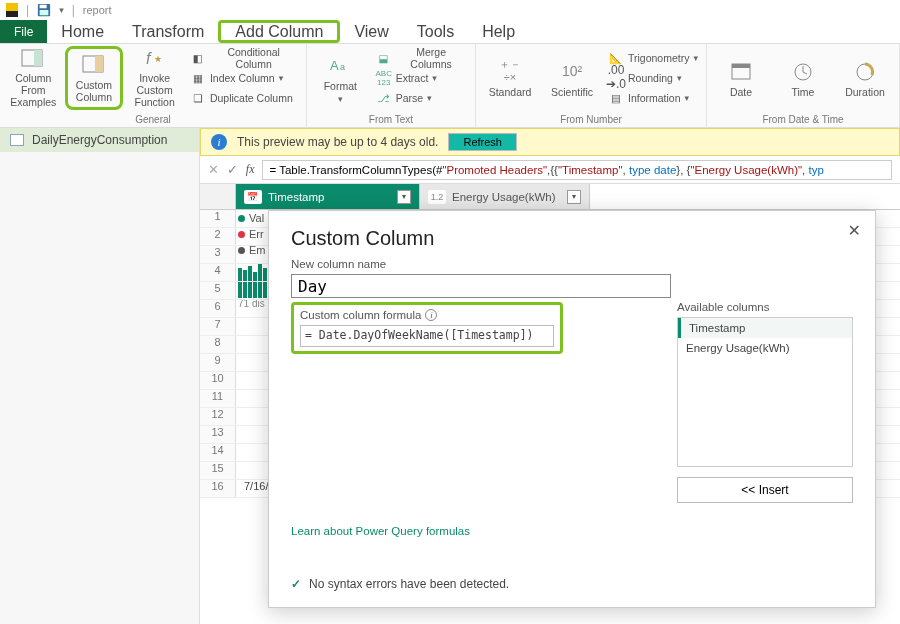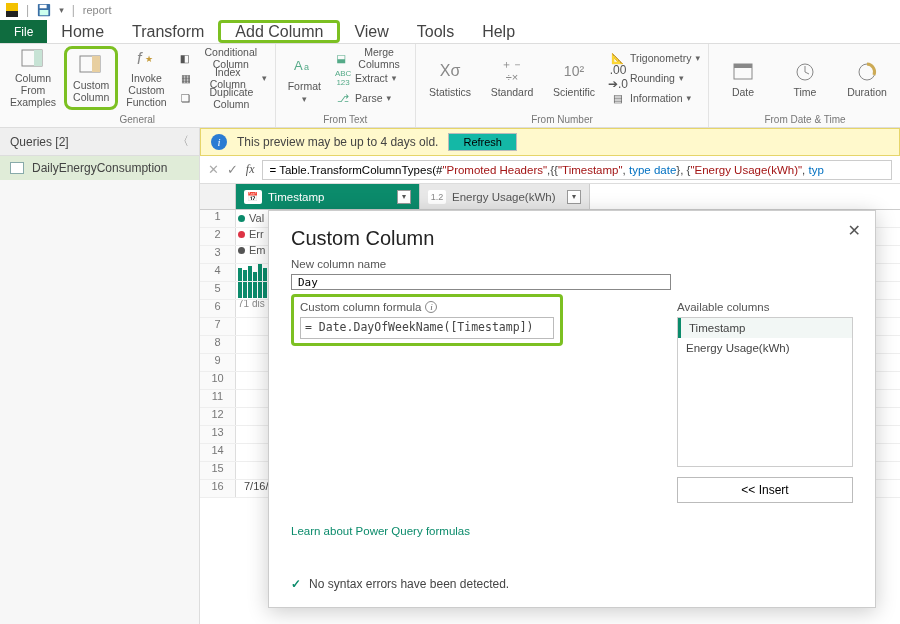--- a/index.html
+++ b/index.html
@@ -78,21 +78,21 @@
   .dot.g{background:#0b8b6b;} .dot.r{background:#d34;} .dot.k{background:#555;}
   .sbars { height:36px; display:flex; gap:1px; align-items:flex-end; margin-top:4px;}
   .sbars i{ width:4px; background:#0b8b6b; display:inline-block;}
   
   
   .dialog { position:absolute; left:268px; top:210px; width:608px; height:398px; background:#fff; border:1px solid #ccc; box-shadow:0 4px 20px rgba(0,0,0,.2); padding:16px 22px; }
   .dialog h2 { font-size:20px; font-weight:400; color:#222; margin-bottom:8px;}
   .dialog .sub { font-size:12px; color:#555; margin-bottom:16px;}
   .dialog .close { position:absolute; top:10px; right:14px; font-size:16px; color:#555; cursor:pointer;}
   .dialog label { font-size:11.5px; color:#555; display:block; margin-bottom:4px;}
-  .dialog input[type=text], .dialog .fakeinput { width:380px; height:16px; border:1px solid #888; padding:2px 6px; font-size:11px; font-family:Consolas, monospace;}
+  .dialog input[type=text], .dialog .fakeinput { width:380px; height:24px; border:1px solid #888; padding:2px 6px; font-size:16px; font-family:Consolas, monospace;}
   .dialog .formula-wrap { border:3px solid #7cc022; border-radius:4px; display:inline-block; margin-top:4px; padding-bottom:2px;}
   .dialog .formula-label-row { display:flex; align-items:center; gap:4px; padding:4px 6px 0 6px;}
   .dialog .info-i { width:12px;height:12px;border:1px solid #888;border-radius:50%;display:inline-flex;align-items:center;justify-content:center;font-size:9px;font-style:italic;font-family:serif;color:#666;}
   .dialog .formula-box { width:254px; height:22px; border:1px solid #bbb; margin:4px 6px 2px 6px; padding:2px 4px; font-family:Consolas,monospace; font-size:11.5px;}
   .dialog .editor-bg { position:absolute; left:22px; top:138px; width:380px; height:196px; border:1px solid #ccc; z-index:-1;}
   .dialog .avail { position:absolute; right:22px; top:90px; width:176px;}
   .dialog .avail .list { border:1px solid #ccc; height:150px; margin-top:4px; }
   .dialog .avail .li { padding:4px 8px; font-size:11.5px; }
   .dialog .avail .li.sel { border-left:3px solid #0b8b6b; background:#f2f7f5;}
   .dialog .insert { width:176px; height:26px; border:1px solid #bbb; background:#fff; font-size:12px; margin-top:10px;}
@@ -212,24 +212,20 @@
             <span class="chev">▾</span>
           </div>
       </div>
     </div>
     <div class="label">From Text</div>
   </div>
 
   <div class="rgroup">
     <div class="row">
       <div class="rbtn big">
-          <span class="ricon" style="color:#888;font-size:16px">Χσ</span>
-          <span>Statistics</span>
-        </div>
-      <div class="rbtn big">
           <span class="ricon" style="color:#888;font-size:11px">＋－<br>÷×</span>
           <span>Standard</span>
         </div>
       <div class="rbtn big">
           <span class="ricon" style="color:#888;font-size:14px">10²</span>
           <span>Scientific</span>
         </div>
       <div style="display:flex;flex-direction:column;justify-content:center;">
         <div class="rbtn small">
             <span class="ricon">📐</span>
@@ -282,24 +278,20 @@
           <span>Duration</span>
         </div>
     </div>
     <div class="label">From Date &amp; Time</div>
   </div>
 
 </div>
 
 <div class="work">
   <div class="sidebar">
-    <div class="hdr">
-      <span>Queries [2]</span>
-      <span class="chev2">〈</span>
-    </div>
     <div class="itm sel">
         <span class="qicon"></span>
         <span>DailyEnergyConsumption</span>
       </div>
   </div>
 
   <div class="main">
     <div class="infobar" style="margin-left:0">
       <span class="iicon">i</span>
       <span>This preview may be up to 4 days old.</span>

